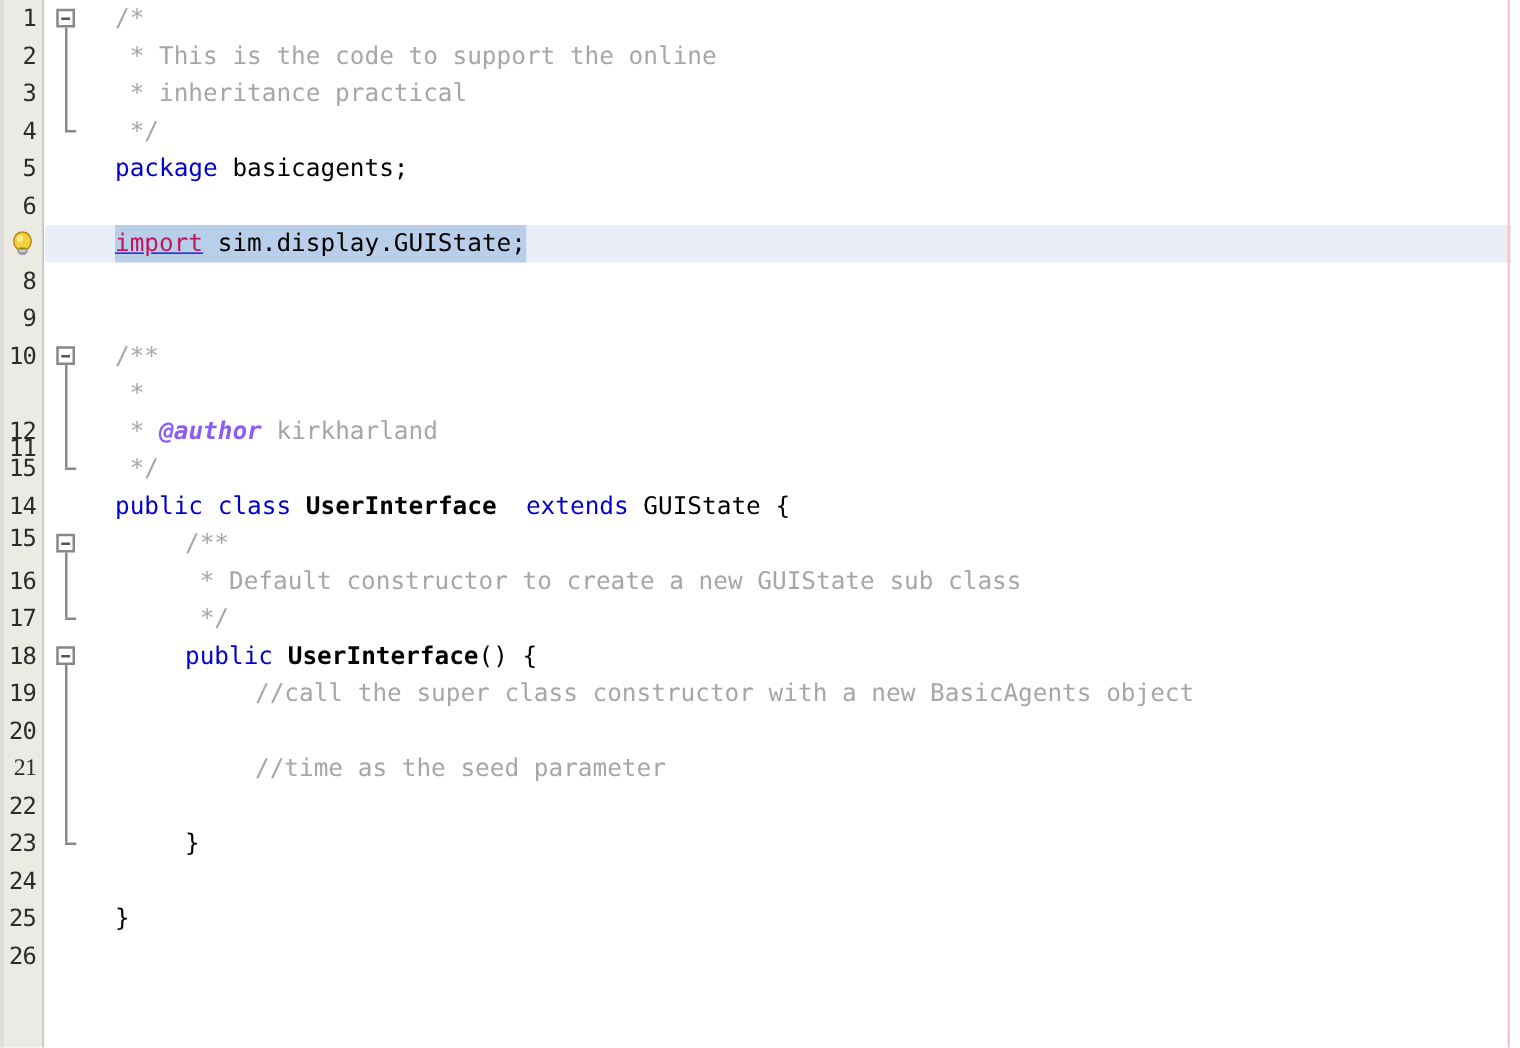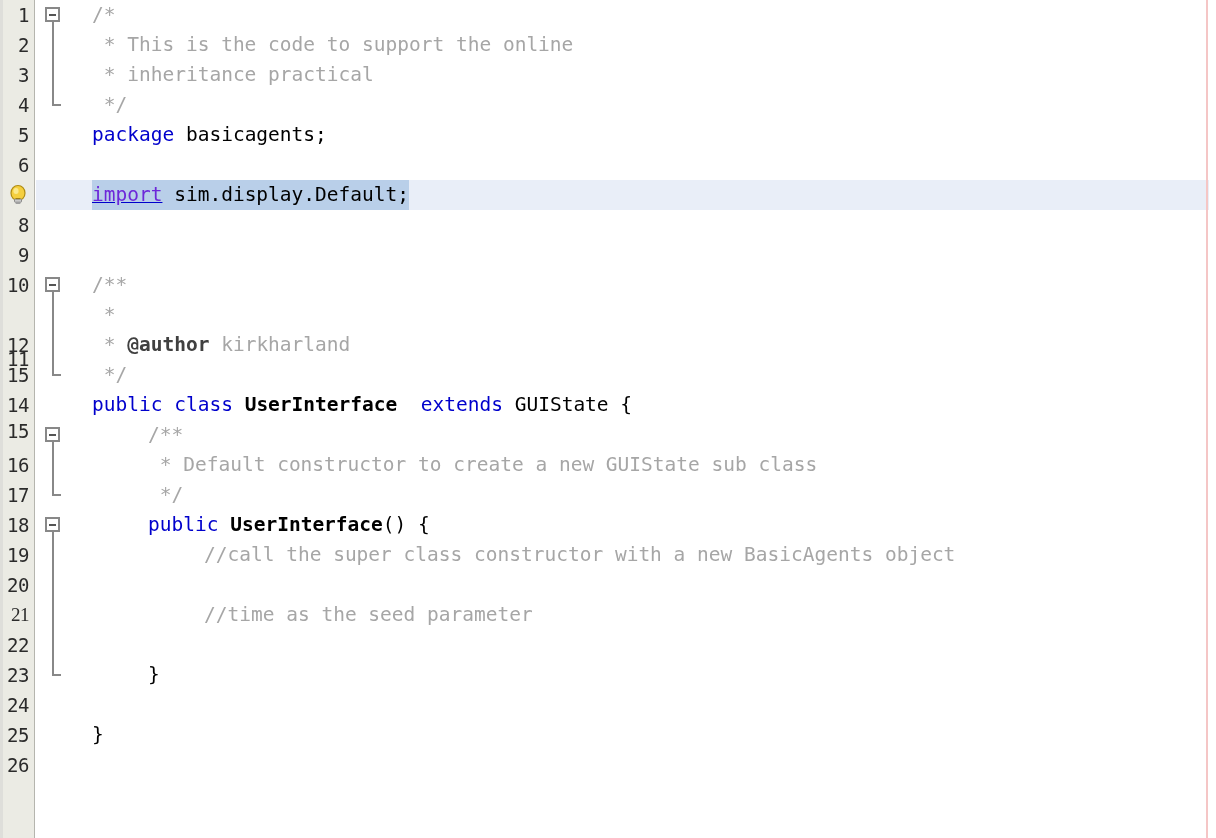--- a/index.html
+++ b/index.html
@@ -119,23 +119,23 @@
   }
   .row.current {
     background: #e9eef8;
   }
   .sel {
     background: #b9cfe9;
   }
 
   
   .kw      { color: #0000cc; font-weight: normal; }
-  .kwu     { color: #6d28d9; text-decoration: underline; text-decoration-color:#0000cc; }
+  .kwu     { color: #be185d; text-decoration: underline; text-decoration-color:#0000cc; }
   .cmt     { color: #a6a6a6; }
-  .cmtb    { color: #404040; font-weight: bold; }
+  .cmtb    { color: #8b5cf6; font-weight: bold; font-style: italic; }
   .cls     { color: #000000; font-weight: bold; }
   .plain   { color: #000000; }
   .stat    { color: #000000; font-style: italic; }
 
   
   #margin-line {
     position: absolute;
     top: 0;
     left: 1206px;
     width: 2px;
@@ -212,21 +212,21 @@
       <div class="foldfoot" style="top: 674px;"></div>
     </div>
 
   <div id="code">
       <div class="row" style="top: 0px;"><span class="txt" style="left: 56px;"><span class="cmt">/*</span></span></div>
       <div class="row" style="top: 30px;"><span class="txt" style="left: 56px;"><span class="cmt"> * This is the code to support the online</span></span></div>
       <div class="row" style="top: 60px;"><span class="txt" style="left: 56px;"><span class="cmt"> * inheritance practical</span></span></div>
       <div class="row" style="top: 90px;"><span class="txt" style="left: 56px;"><span class="cmt"> */</span></span></div>
       <div class="row" style="top: 120px;"><span class="txt" style="left: 56px;"><span class="kw">package</span><span class="plain"> basicagents;</span></span></div>
       <div class="row" style="top: 150px;"><span class="txt" style="left: 56px;"></span></div>
-      <div class="row current" style="top: 180px;"><span class="txt sel" style="left: 56px;"><span class="kwu">import</span><span class="plain"> sim.display.Default;</span></span></div>
+      <div class="row current" style="top: 180px;"><span class="txt sel" style="left: 56px;"><span class="kwu">import</span><span class="plain"> sim.display.GUIState;</span></span></div>
       <div class="row" style="top: 210px;"><span class="txt" style="left: 56px;"></span></div>
       <div class="row" style="top: 240px;"><span class="txt" style="left: 56px;"></span></div>
       <div class="row" style="top: 270px;"><span class="txt" style="left: 56px;"><span class="cmt">/**</span></span></div>
       <div class="row" style="top: 300px;"><span class="txt" style="left: 56px;"><span class="cmt"> *</span></span></div>
       <div class="row" style="top: 330px;"><span class="txt" style="left: 56px;"><span class="cmt"> * </span><span class="cmtb">@author</span><span class="cmt"> kirkharland</span></span></div>
       <div class="row" style="top: 360px;"><span class="txt" style="left: 56px;"><span class="cmt"> */</span></span></div>
       <div class="row" style="top: 390px;"><span class="txt" style="left: 56px;"><span class="kw">public class</span><span class="plain"> </span><span class="cls">UserInterface</span><span class="plain">  </span><span class="kw">extends</span><span class="plain"> GUIState {</span></span></div>
       <div class="row" style="top: 420px;"><span class="txt" style="left: 112px;"><span class="cmt">/**</span></span></div>
       <div class="row" style="top: 450px;"><span class="txt" style="left: 112px;"><span class="cmt"> * Default constructor to create a new GUIState sub class</span></span></div>
       <div class="row" style="top: 480px;"><span class="txt" style="left: 112px;"><span class="cmt"> */</span></span></div>

